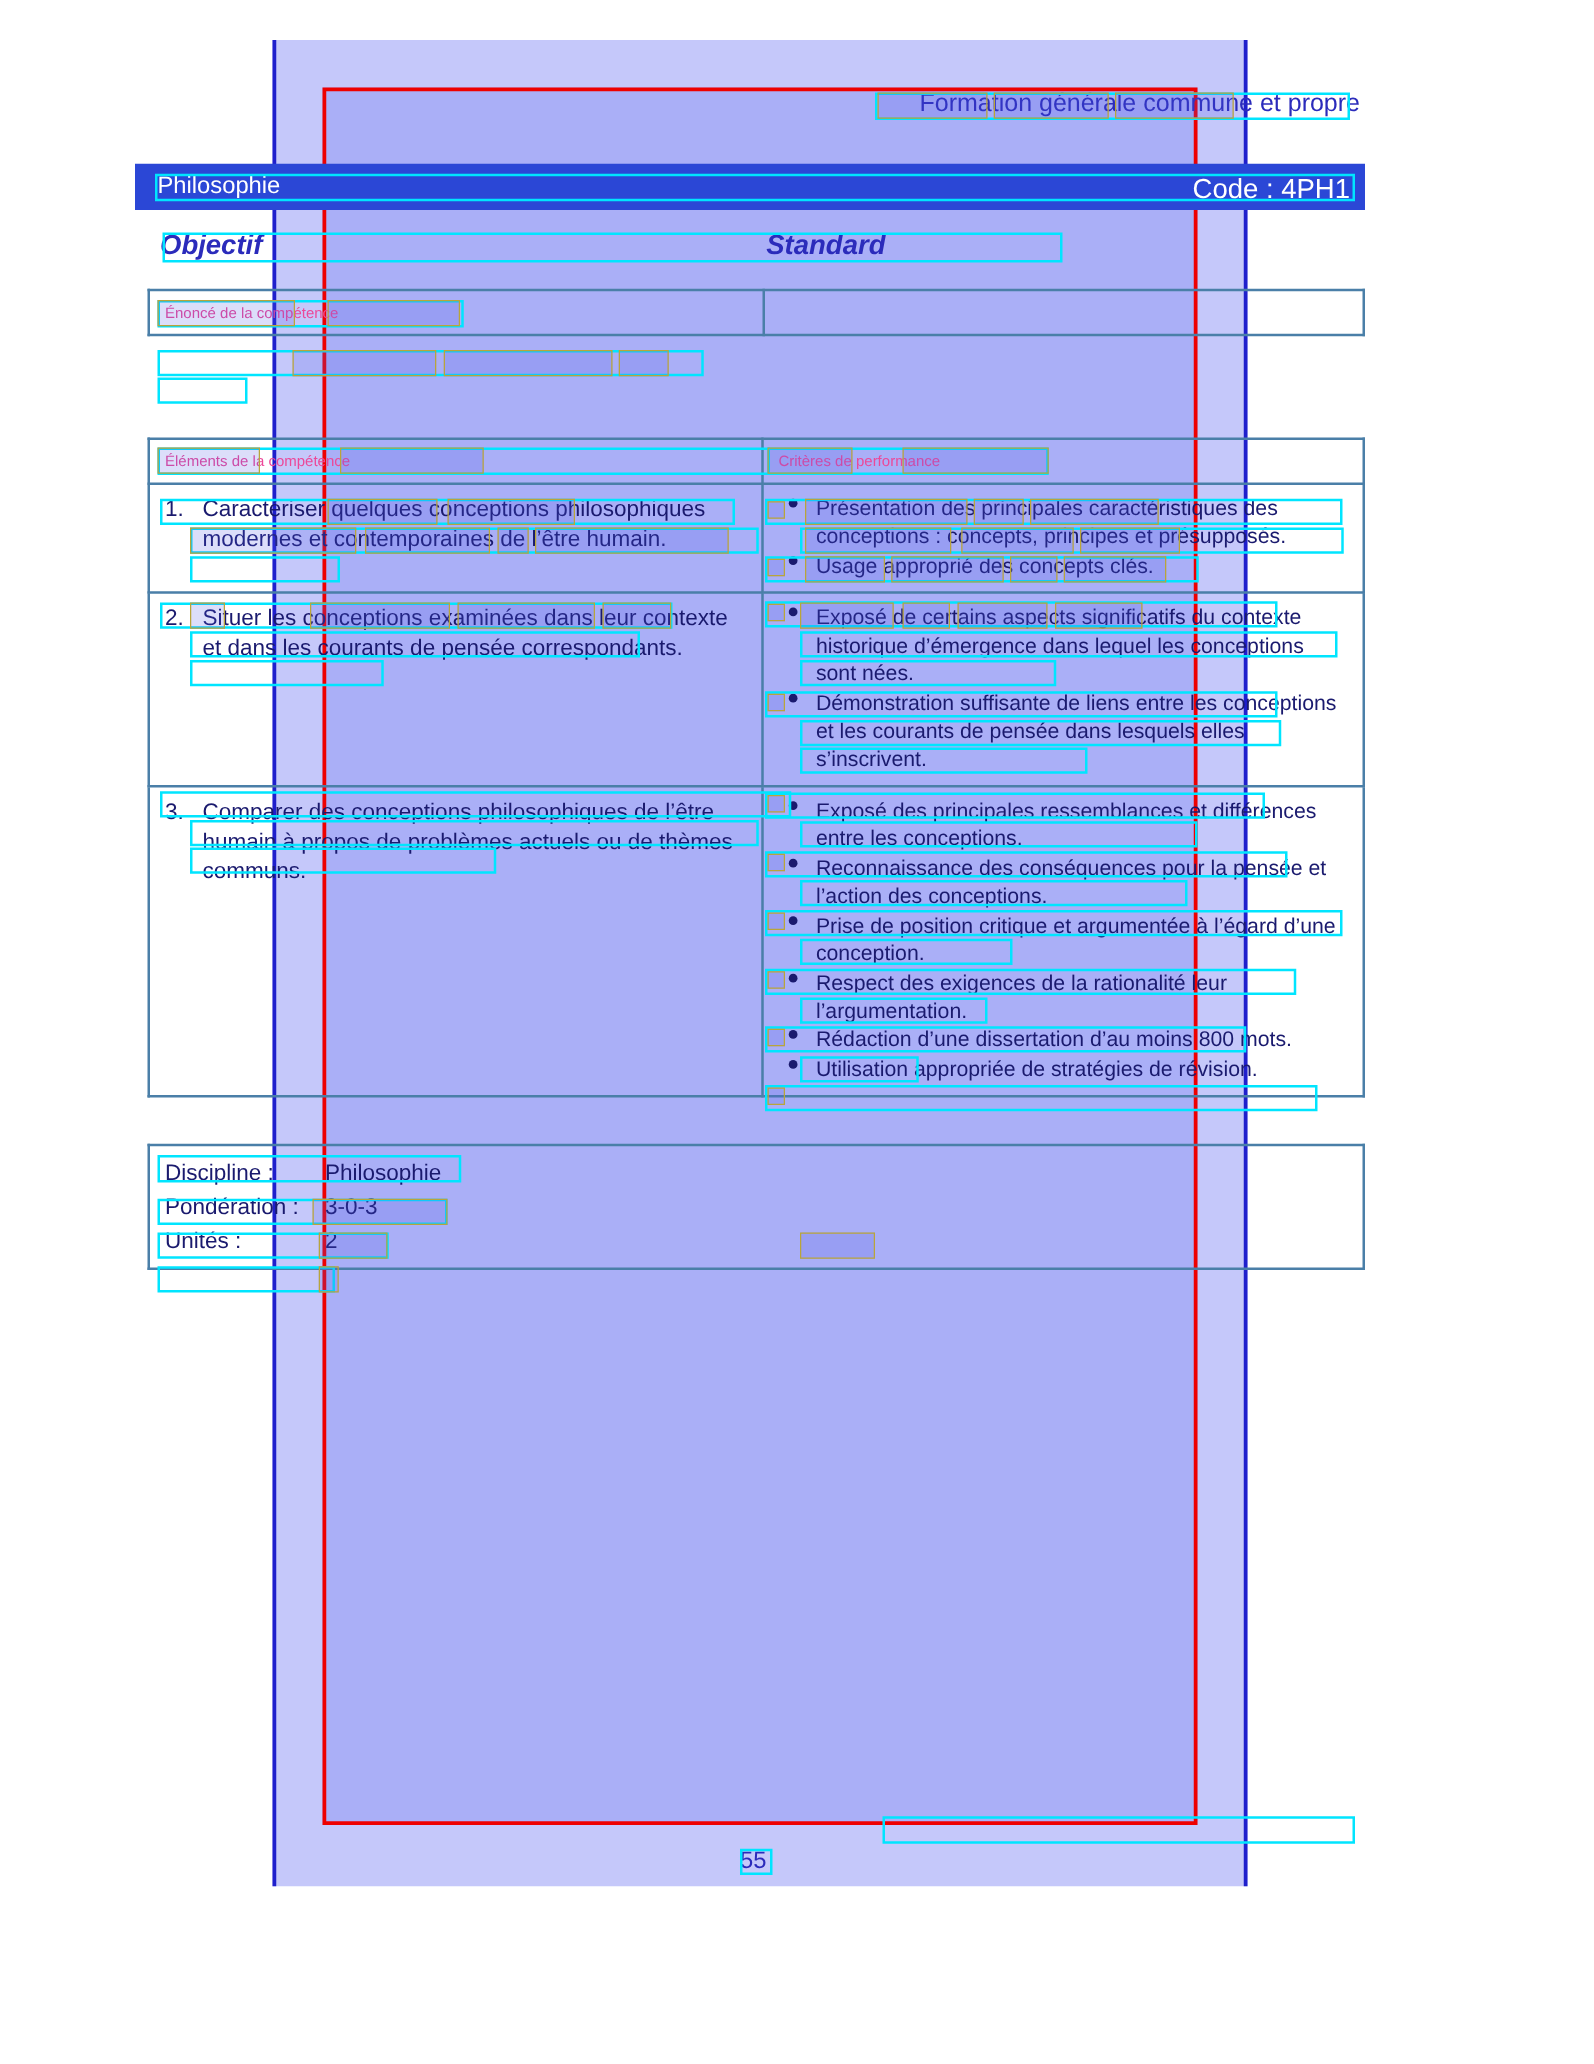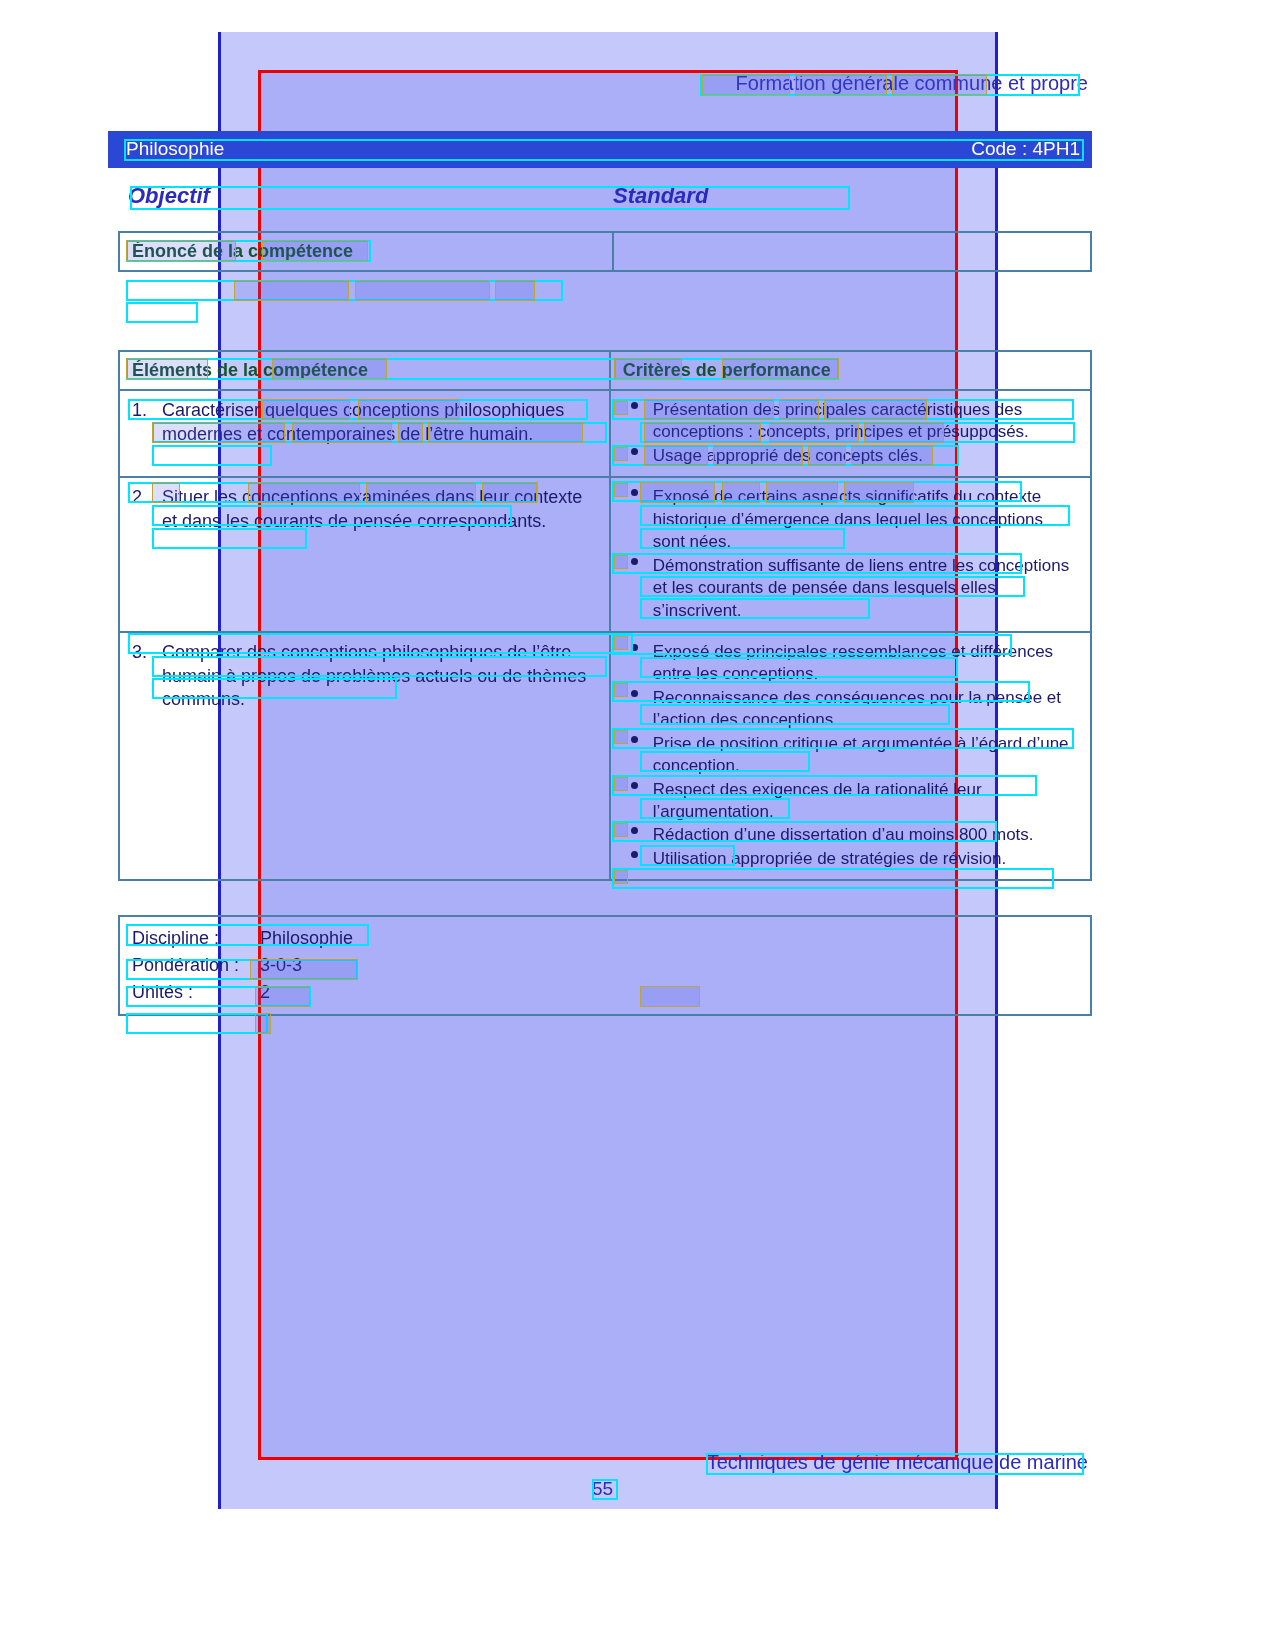--- a/index.html
+++ b/index.html
@@ -29,37 +29,37 @@
   .hdr-line{
     position:absolute;right:187px;top:72px;
     font-size:20px;color:#2b2bbb;white-space:nowrap;
   }
 
   .title-bar{
     position:absolute;left:108px;top:131px;width:984px;height:37px;
     background:#2b47d6;color:#ffffff;
   }
   .title-bar .left{position:absolute;left:18px;top:7px;font-size:19px;}
-  .title-bar .right{position:absolute;right:12px;top:7px;font-size:19px;}
+  .title-bar .right{position:absolute;right:12px;top:7px;font-size:22px;}
 
   .obj-std{position:absolute;left:108px;top:183px;width:984px;height:30px;}
   .obj-std .o{position:absolute;left:20px;top:0;font-size:22px;font-weight:bold;font-style:italic;color:#2b2bbb;}
   .obj-std .s{position:absolute;left:505px;top:0;font-size:22px;font-weight:bold;font-style:italic;color:#2b2bbb;}
 
   table.tbl{
     position:absolute;border-collapse:collapse;
     border:2px solid #4a7fa8;
   }
   table.tbl td{border:2px solid #4a7fa8;vertical-align:top;padding:8px 12px;}
 
   .t1{left:118px;top:231px;width:974px;}
   .t2{left:118px;top:350px;width:974px;}
   .t3{left:118px;top:915px;width:974px;}
 
-  .bold{font-weight:bold;font-size:18px;color:#14532d;}
+  .bold{font-weight:normal;font-size:12px;color:#ec4899;}
   .txt{font-size:18px;color:#1a1a6e;line-height:1.32;}
 
   .col-left{width:490px;}
   .col-right{width:480px;}
 
   ul.crit{margin:0;padding:0;list-style:none;}
   ul.crit li{position:relative;padding-left:30px;margin-bottom:1px;font-size:17px;color:#1a1a6e;line-height:1.32;}
   ul.crit li .bul{position:absolute;left:8px;top:3px;width:7px;height:7px;background:#1a1a6e;border-radius:50%;}
 
   ol.elts{margin:0;padding:0;list-style:none;}
@@ -178,21 +178,20 @@
         <div class="act-rows">
           <div><span class="lbl">Discipline :</span><span>Philosophie</span></div>
           <div><span class="lbl">Pondération :</span><span>3-0-3</span></div>
           <div><span class="lbl">Unités :</span><span>2</span></div>
         </div>
       </td>
     </tr>
   </tbody>
     </table>
 
-  <div class="ftr-right">Techniques de génie mécanique de marine</div>
   <div class="ftr-page">55</div>
 </div>
 
 <div class="page-shade"></div>
 <div class="content-shade"></div>
 
 <div class="ocr line" style="left:700px;top:74px;width:380px;height:22px;"></div>
 <div class="ocr line" style="left:124px;top:139px;width:960px;height:22px;"></div>
 <div class="ocr line" style="left:130px;top:186px;width:720px;height:24px;"></div>
 <div class="ocr line" style="left:126px;top:240px;width:245px;height:22px;"></div>

